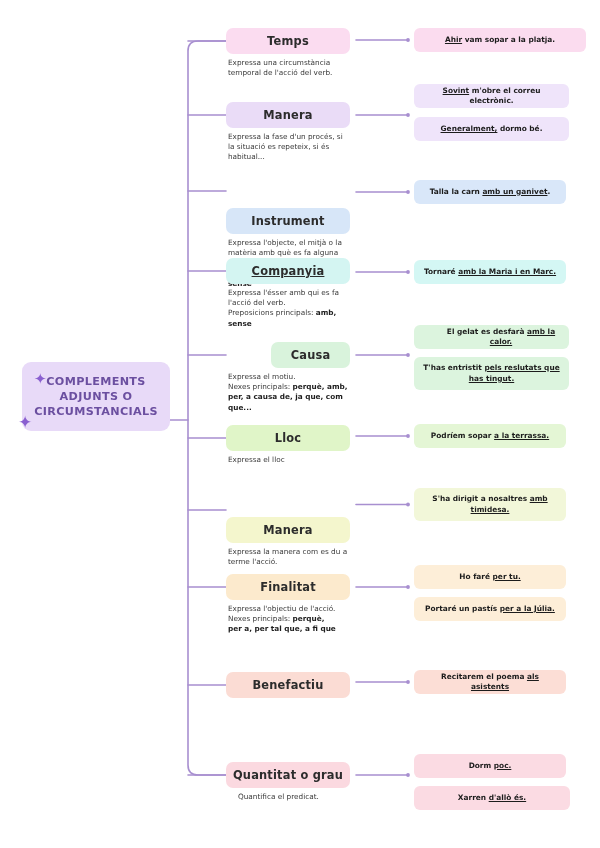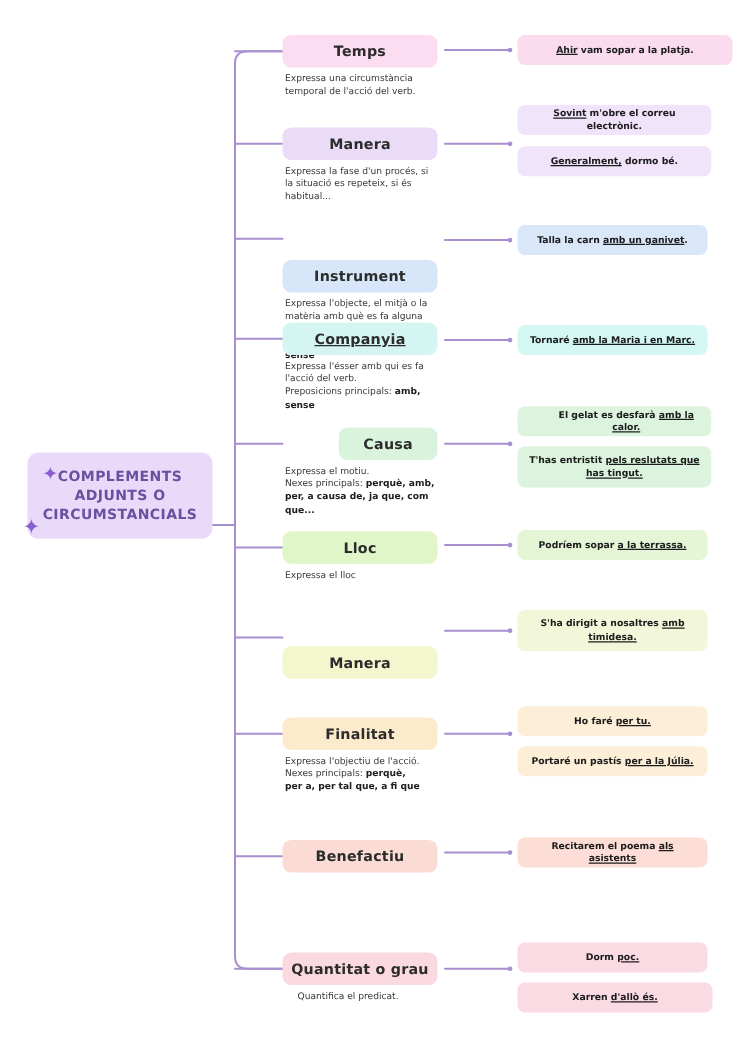--- a/index.html
+++ b/index.html
@@ -151,20 +151,21 @@
       <div class="node" style="top: 342px;">
         <div class="node-head" style="background: rgb(217, 243, 220); margin-left: 45px;">Causa</div>
         <div class="node-desc">Expressa el motiu.<br>Nexes principals: <b>perquè, amb, per, a causa de, ja que, com que...</b></div>
       </div>
       <div class="node" style="top: 425px;">
         <div class="node-head" style="background: rgb(224, 245, 200);">Lloc</div>
         <div class="node-desc">Expressa el lloc</div>
       </div>
       <div class="node" style="top: 497px;">
         <div class="node-head" style="background: rgb(244, 246, 205); margin-top: 20px;">Manera</div>
+        <div class="node-desc">Expressa la manera com es du a terme l'acció.</div>
       </div>
       <div class="node" style="top: 574px;">
         <div class="node-head" style="background: rgb(252, 234, 205);">Finalitat</div>
         <div class="node-desc">Expressa l'objectiu de l'acció.<br>Nexes principals:  <b>perquè,<br>per a, per tal que, a fi que</b></div>
       </div>
       <div class="node" style="top: 672px;">
         <div class="node-head" style="background: rgb(251, 220, 212);">Benefactiu</div>
       </div>
       <div class="node" style="top: 762px;">
         <div class="node-head" style="background: rgb(251, 217, 224);">Quantitat o grau</div>

